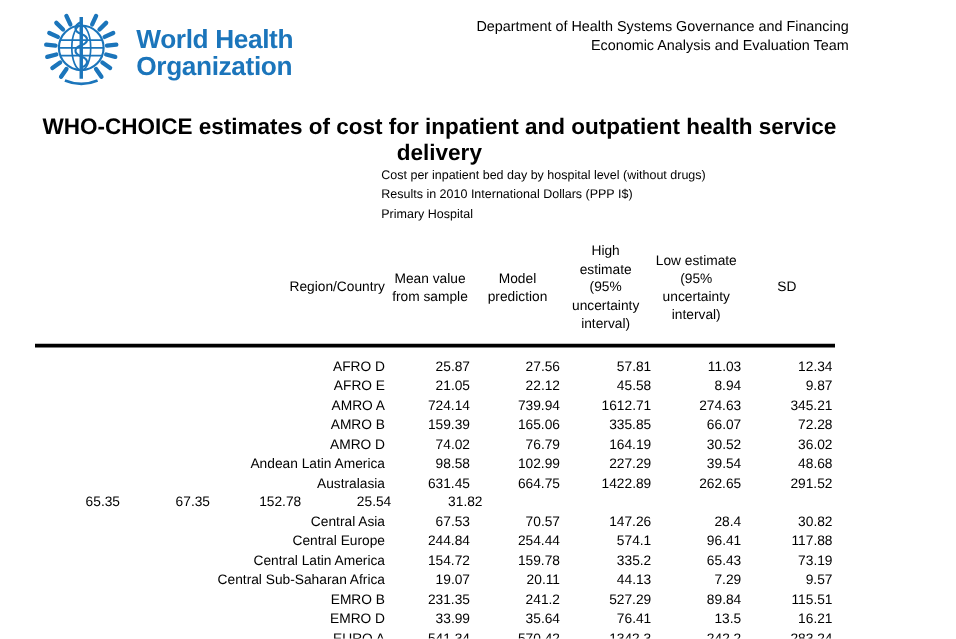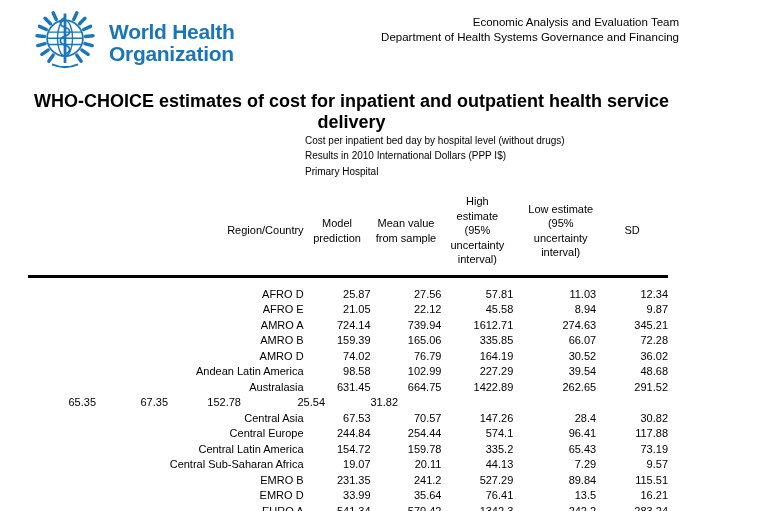--- a/index.html
+++ b/index.html
@@ -24,21 +24,21 @@
   .subtitle{position:absolute;left:305px;top:133px;font-size:10px;line-height:15.3px;}
   
   .table{position:absolute;left:28px;top:186px;width:640px;font-size:11px;}
   .thead{display:flex;align-items:center;height:89px;}
   .th{line-height:14.5px;}
   .td,.th{box-sizing:border-box;}
   .col-region{width:280px;text-align:right;}
   .col1{width:68px;}
   .col2{width:72px;}
   .col3{width:73px;}
-  .col4{width:72px;margin-left:12px;}
+  .col4{width:72px;}
   .col5{width:73px;}
   .th.num{text-align:center;}
   .hdr-inner{display:inline-block;max-width:66px;}
   .rule{width:640px;height:2.5px;background:#000;}
   .tbody{padding-top:9px;}
   .tr{display:flex;height:15.5px;line-height:15.5px;}
   .td.num{text-align:right;}
 </style>
 </head>
 <body>
@@ -64,37 +64,37 @@
         <path d="M55,14 C46,18 46,25 55,28 C64,31 64,38 55,41 C46,44 46,51 55,54 C64,57 64,64 55,67" stroke-width="2.5"></path>
       </g>
     </svg>
     <div class="logo-text">
       <div>World Health</div>
       <div>Organization</div>
     </div>
   </div>
 
   <div class="team">
+    <div>Department of Health Systems Governance and Financing</div>
     <div>Economic Analysis and Evaluation Team</div>
-    <div>Department of Health Systems Governance and Financing</div>
   </div>
 
   <h1 class="title">WHO-CHOICE estimates of cost for inpatient and outpatient health service delivery</h1>
 
   <div class="subtitle">
     <div>Cost per inpatient bed day by hospital level (without drugs)</div>
     <div>Results in 2010 International Dollars (PPP I$)</div>
     <div>Primary Hospital</div>
   </div>
 
   <div class="table">
     <div class="thead">
       <div class="th col-region">Region/Country</div>
+      <div class="th num col2"><span class="hdr-inner">Mean value from sample</span></div>
       <div class="th num col1"><span class="hdr-inner">Model prediction</span></div>
-      <div class="th num col2"><span class="hdr-inner">Mean value from sample</span></div>
       <div class="th num col3"><span class="hdr-inner">High estimate (95% uncertainty interval)</span></div>
       <div class="th num col4"><span class="hdr-inner">Low estimate (95% uncertainty interval)</span></div>
       <div class="th num col5"><span class="hdr-inner">SD</span></div>
     </div>
     <div class="rule"></div>
     <div class="tbody" id="tbody">
   <div class="tr">
     <div class="td col-region">AFRO D</div>
     <div class="td num col1">25.87</div>
     <div class="td num col2">27.56</div>

